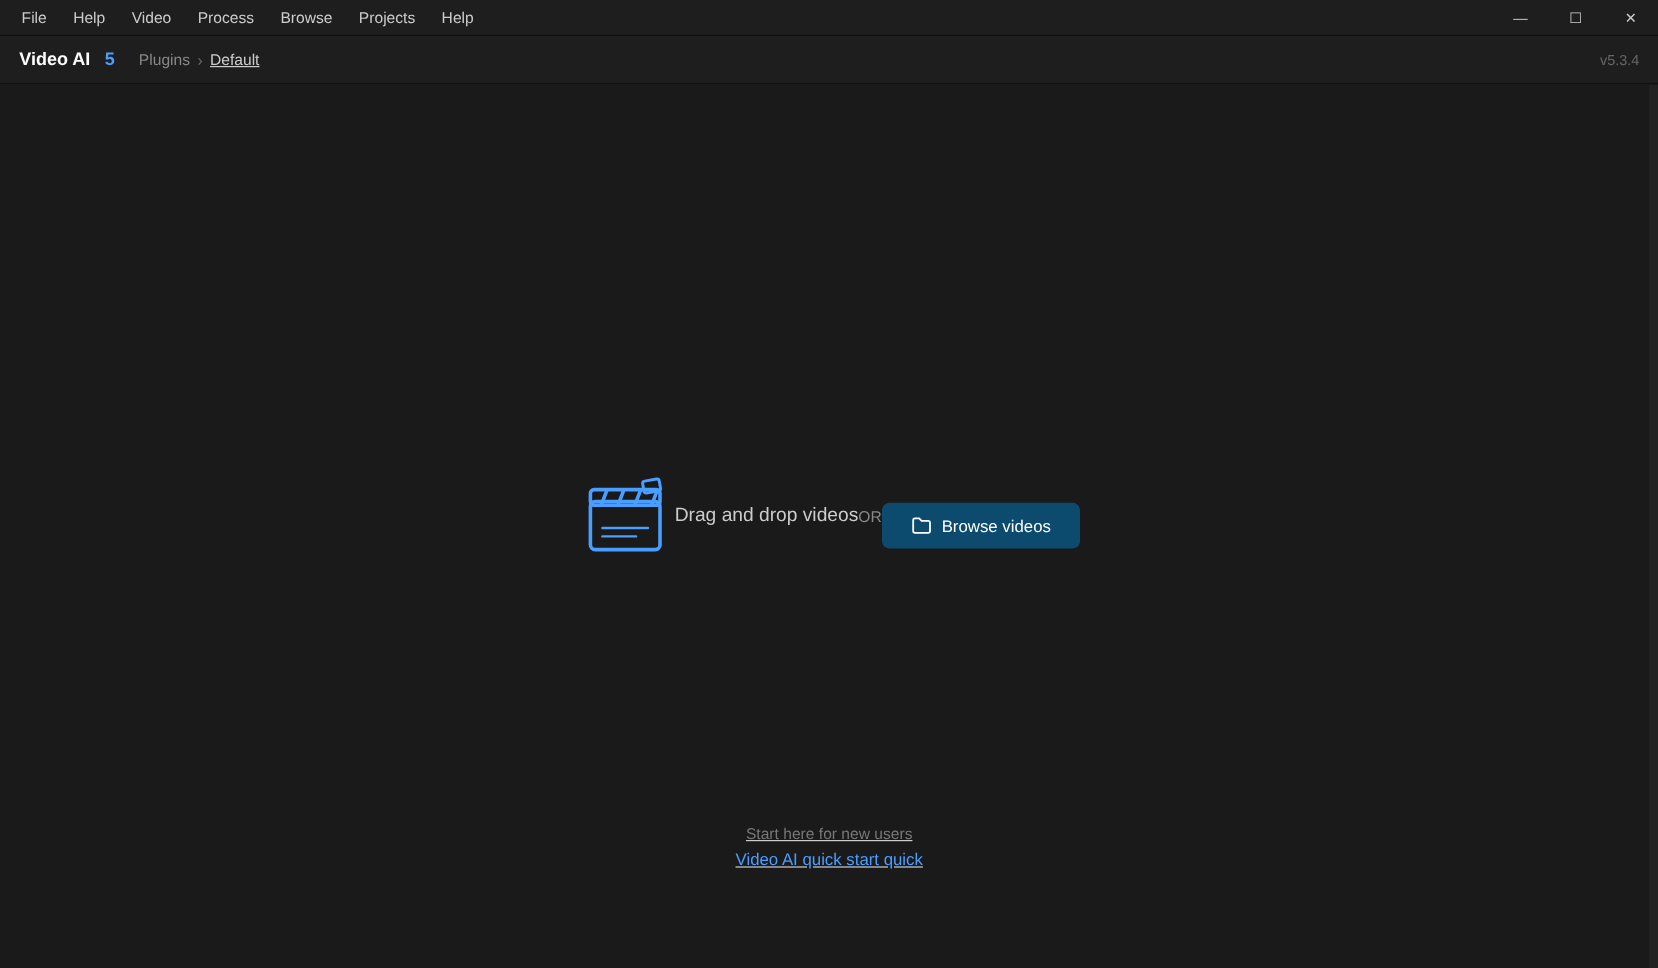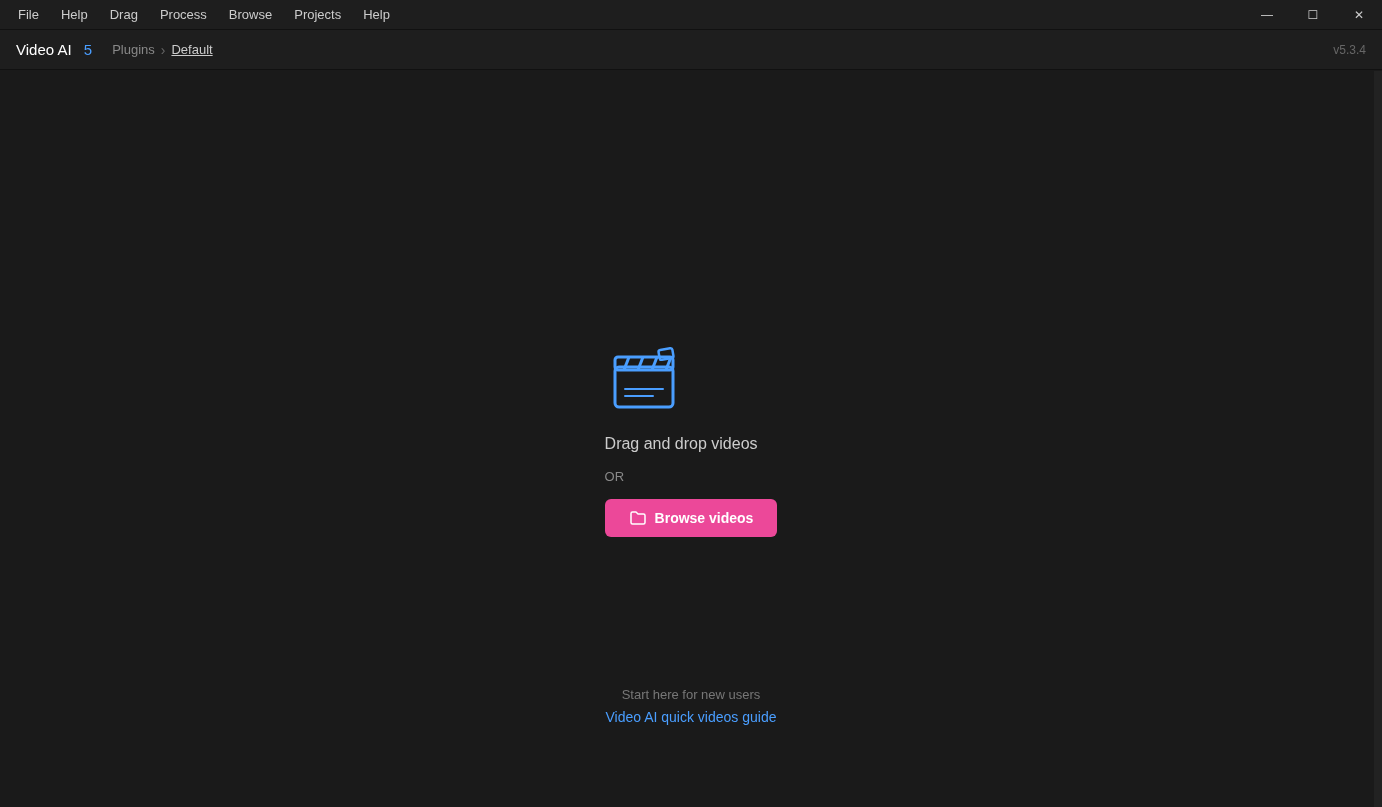--- a/index.html
+++ b/index.html
@@ -71,21 +71,21 @@
       display: flex;
       align-items: center;
       background-color: #1e1e1e;
       height: 40px;
       padding: 0 16px;
       border-bottom: 1px solid #111;
     }
 
     .app-title {
       font-size: 15px;
-      font-weight: 400;
+      font-weight: 700;
       color: #ffffff;
       margin-right: 20px;
       display: flex;
       align-items: center;
       gap: 4px;
     }
 
     .app-title .ai-number {
       color: #4a9eff;
     }
@@ -131,21 +131,22 @@
       align-items: center;
       justify-content: center;
       flex-direction: column;
       height: calc(807px - 71px);
       background-color: #1a1a1a;
       position: relative;
     }
 
     .drop-zone {
       display: flex;
-      flex-direction: column;
+      flex-direction: row;
+      align-items: center;
       justify-content: center;
       gap: 0;
     }
 
     
     .clapper-icon {
       width: 80px;
       height: 80px;
       margin-bottom: 16px;
     }
@@ -160,42 +161,43 @@
     .or-text {
       font-size: 13px;
       color: #888888;
       margin-bottom: 15px;
     }
 
     .browse-btn {
       display: flex;
       align-items: center;
       gap: 8px;
-      background-color: #ec4899;
+      background-color: #0c4a6e;
       color: #ffffff;
       border: none;
       border-radius: 6px;
       padding: 10px 24px;
       font-size: 14px;
-      font-weight: 700;
+      font-weight: 400;
       cursor: pointer;
       transition: background-color 0.15s;
     }
 
     .browse-btn svg {
       width: 18px;
       height: 18px;
     }
 
     .quick-start-section {
       position: absolute;
       bottom: 80px;
       left: 50%;
       transform: translateX(-50%);
       text-align: center;
+      text-decoration: underline;
     }
 
     .quick-start-label {
       font-size: 13px;
       color: #777777;
       margin-bottom: 6px;
     }
 
     .quick-start-link {
       font-size: 14px;
@@ -214,21 +216,21 @@
       background-color: #222;
     }
   </style>
 </head>
 <body>
 
 <div class="title-bar">
   <div class="menu-items">
     <div class="menu-item">File</div>
     <div class="menu-item">Help</div>
-    <div class="menu-item">Drag</div>
+    <div class="menu-item">Video</div>
     <div class="menu-item">Process</div>
     <div class="menu-item">Browse</div>
     <div class="menu-item">Projects</div>
     <div class="menu-item">Help</div>
   </div>
   <div class="window-controls">
     <div class="window-btn">—</div>
     <div class="window-btn">☐</div>
     <div class="window-btn close">✕</div>
   </div>
@@ -274,17 +276,17 @@
     <button class="browse-btn">
       <svg viewBox="0 0 18 18" fill="none" xmlns="http://www.w3.org/2000/svg">
         <path d="M2 4.5C2 3.67 2.67 3 3.5 3H7l2 2h5.5C15.33 5 16 5.67 16 6.5v7c0 .83-.67 1.5-1.5 1.5h-11C2.67 15 2 14.33 2 13.5v-9z" stroke="white" stroke-width="1.5" fill="none" stroke-linejoin="round"></path>
       </svg>
       <span>Browse videos</span>
     </button>
   </div>
 
   <div class="quick-start-section">
     <div class="quick-start-label">Start here for new users</div>
-    <a class="quick-start-link" href="#">Video AI quick videos guide</a>
+    <a class="quick-start-link" href="#">Video AI quick start quick</a>
   </div>
 </div>
 
 <div class="scrollbar-track"></div>
 
 </body></html>

